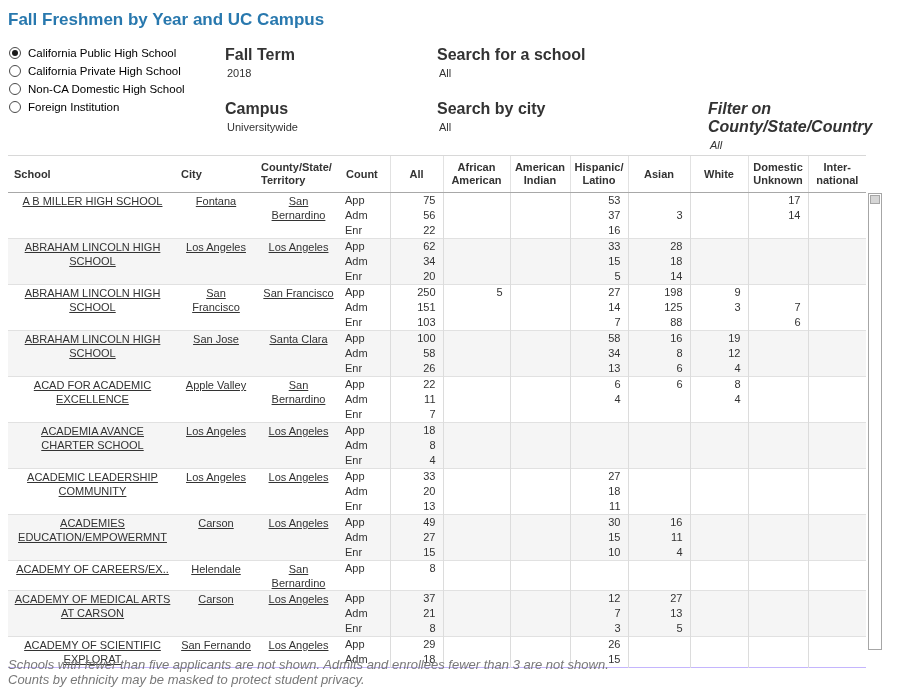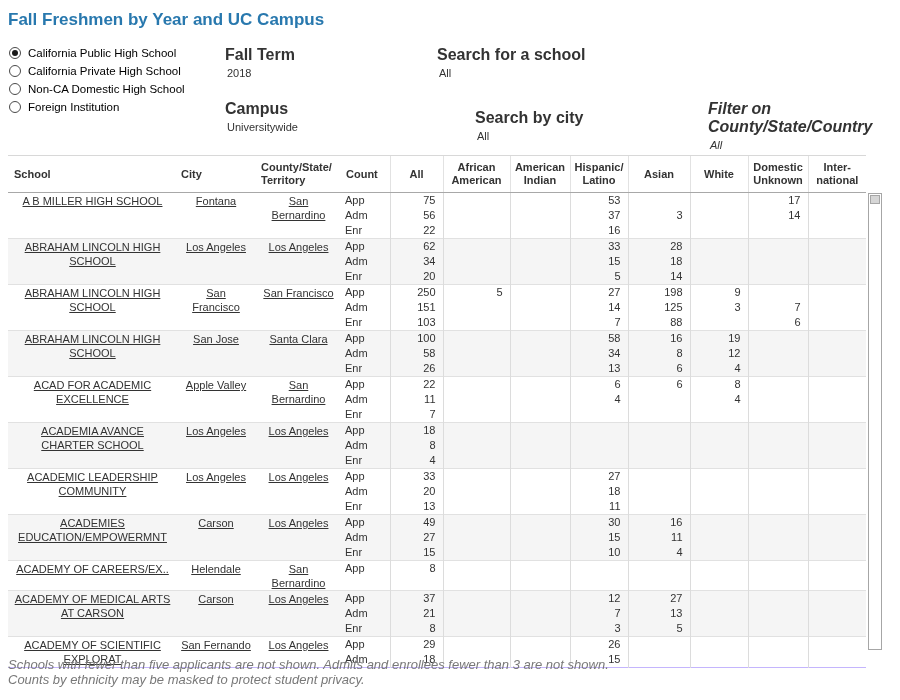--- a/index.html
+++ b/index.html
@@ -24,21 +24,21 @@
     width: 6px; height: 6px; border-radius: 50%; background: #1a1a1a;
   }
   .radio-label { font-size: 11.5px; color: #000; line-height: 18px; }
   
   .filter { position: absolute; }
   .filter-label { font-size: 16px; font-weight: bold; color: #333; }
   .filter-value { font-size: 11px; color: #333; margin-top: 3px; padding-left: 2px; cursor: pointer; }
   .f-fall-term   { left: 225px; top: 46px; }
   .f-campus      { left: 225px; top: 100px; }
   .f-search-school { left: 437px; top: 46px; }
-  .f-search-city { left: 437px; top: 109px; margin-left: 38px; }
+  .f-search-city { left: 437px; top: 100px; }
   .f-filter-county { left: 708px; top: 100px; font-style: italic; }
   
   table.data {
     position: absolute; left: 8px; top: 155px;
     border-collapse: collapse; table-layout: fixed; width: 858px;
     border-bottom: 1px solid #c4b5fd;
   }
   col.c-school { width: 167px; } col.c-city { width: 80px; } col.c-county { width: 85px; }
   col.c-count { width: 50px; }  col.c-all { width: 53px; }  col.c-aa { width: 67px; }
   col.c-ai { width: 60px; }     col.c-hl { width: 58px; }   col.c-as { width: 62px; }

